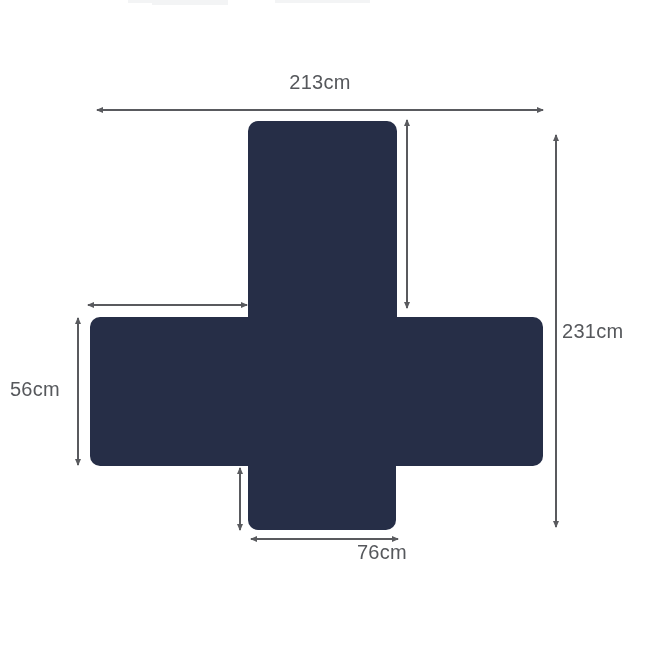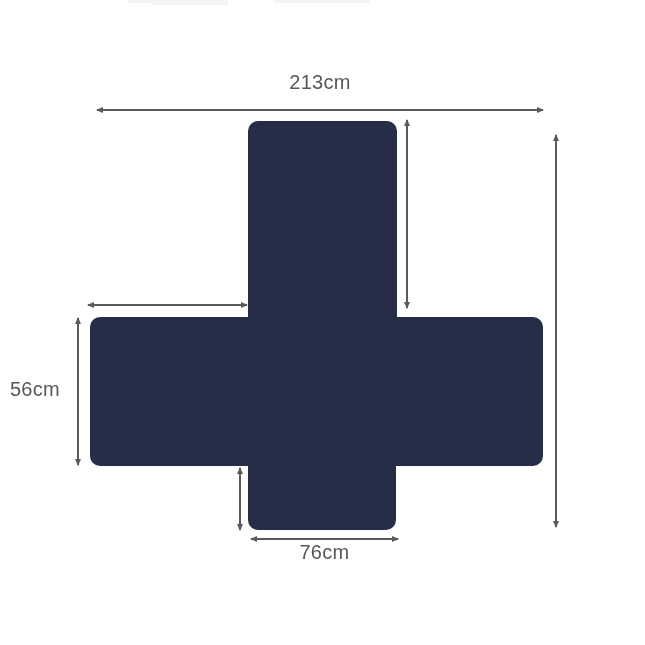--- a/index.html
+++ b/index.html
@@ -93,21 +93,21 @@
   .line-overall-height { left: 555px; top: 135px; height: 392px; }
   .label-overall-height{ left: 562px; top: 320px; }
 
   .line-side-height    { left: 77px;  top: 318px; height: 147px; }
   .label-side-height   { left: 0;   top: 378px; width: 70px; text-align: center; }
 
   .line-lower-height   { left: 239px; top: 468px; height: 62px; }
   .label-lower-height  { left: 156px; top: 483px; width: 77px; text-align: right; }
 
   .line-bottom-width   { left: 251px; top: 538px; width: 147px; }
-  .label-bottom-width  { left: 251px; top: 541px; width: 147px; text-align: center; }
+  .label-bottom-width  { left: 260px; top: 541px; width: 147px; text-align: right; }
 </style>
 </head>
 <body>
 
 <div class="canvas">
 
   <div class="artifact" style="left:128px; top:0; width:100px; height:3px;"></div>
   <div class="artifact" style="left:152px; top:3px; width:76px; height:2px;"></div>
   <div class="artifact" style="left:275px; top:0; width:95px; height:3px;"></div>
 
@@ -116,20 +116,21 @@
   <div class="shape-part shape-bottom"></div>
 
   <div class="dim-line-h line-top-width"></div>
   <div class="dim-label label-top-width">213cm</div>
 
   <div class="dim-line-v line-upper-height"></div>
 
   <div class="dim-line-h line-left-arm"></div>
 
   <div class="dim-line-v line-overall-height"></div>
+  <div class="dim-label label-overall-height">231cm</div>
 
   <div class="dim-line-v line-side-height"></div>
   <div class="dim-label label-side-height">56cm</div>
 
   <div class="dim-line-v line-lower-height"></div>
 
   <div class="dim-line-h line-bottom-width"></div>
   <div class="dim-label label-bottom-width">76cm</div>
 
 </div>

